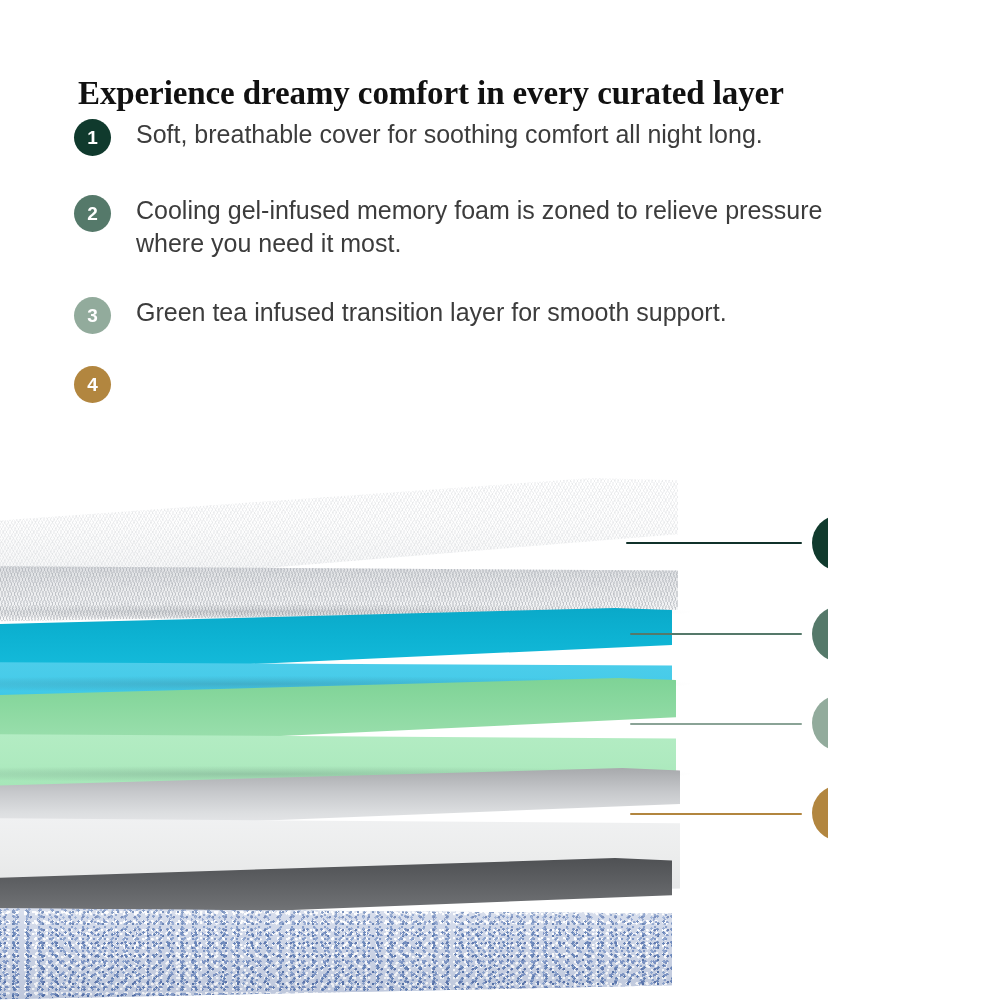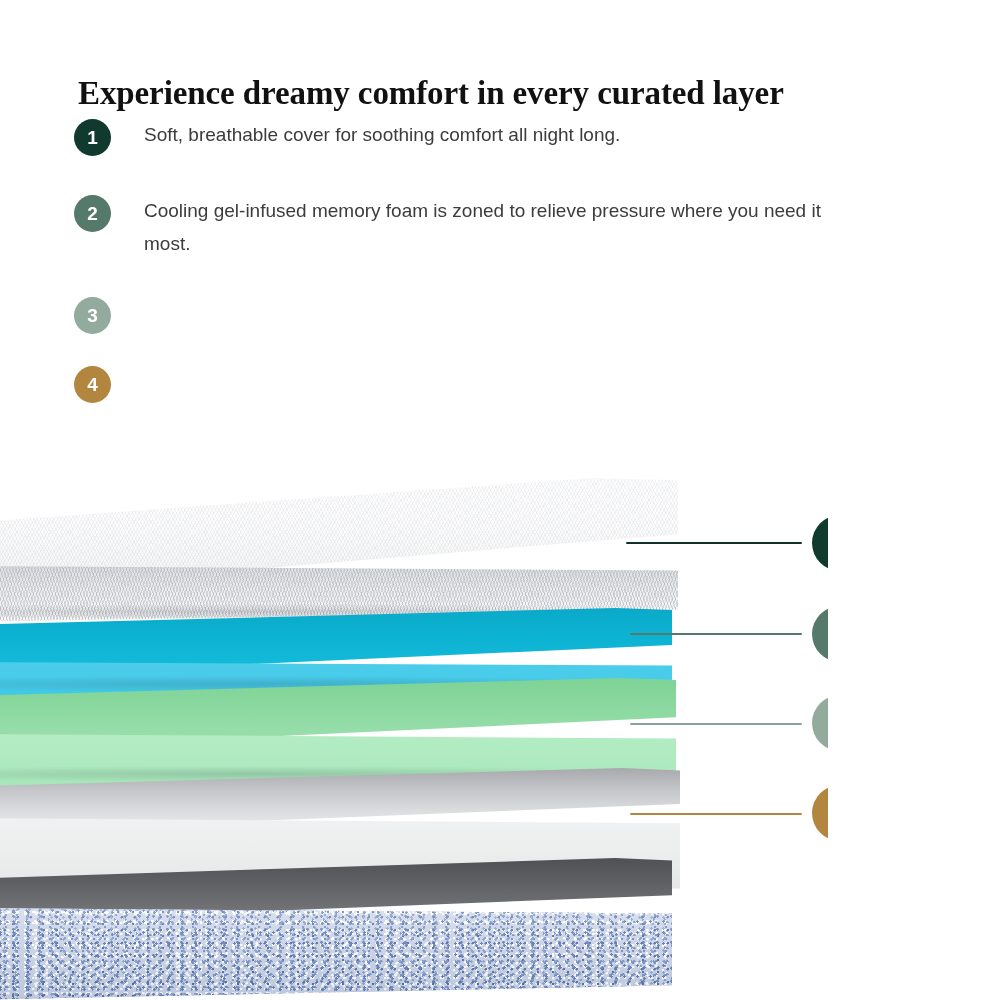--- a/index.html
+++ b/index.html
@@ -77,22 +77,22 @@
     font-weight: 700;
     display: flex;
     align-items: center;
     justify-content: center;
     line-height: 1;
     margin-top: 1px;
     box-sizing: border-box;
   }
 
   .benefit-text {
-    margin-left: 33px;
-    font-size: 19px;
+    margin-left: 25px;
+    font-size: 25px;
     line-height: 33px;
     color: #3c3c3c;
     font-weight: 400;
     max-width: 790px;
   }
   .benefit-row[data-row="1"] .benefit-text { max-width: 700px; }
 
   
   #mattress-illustration {
     position: absolute;
@@ -325,20 +325,21 @@
         <div class="benefit-text">Soft, breathable cover for soothing comfort all night long.</div>
       </div>
 
       <div class="benefit-row" data-row="1">
         <div class="benefit-badge" style="background: rgb(85, 121, 106);">2</div>
         <div class="benefit-text">Cooling gel-infused memory foam is zoned to relieve pressure where you need it most.</div>
       </div>
 
       <div class="benefit-row" data-row="2">
         <div class="benefit-badge" style="background: rgb(146, 171, 156);">3</div>
+        <div class="benefit-text">Green tea infused transition layer for smooth support.</div>
       </div>
 
       <div class="benefit-row" data-row="3">
         <div class="benefit-badge" style="background: rgb(178, 134, 63);">4</div>
       </div>
 
     </div>
   </div>
 
   <div id="mattress-illustration">

